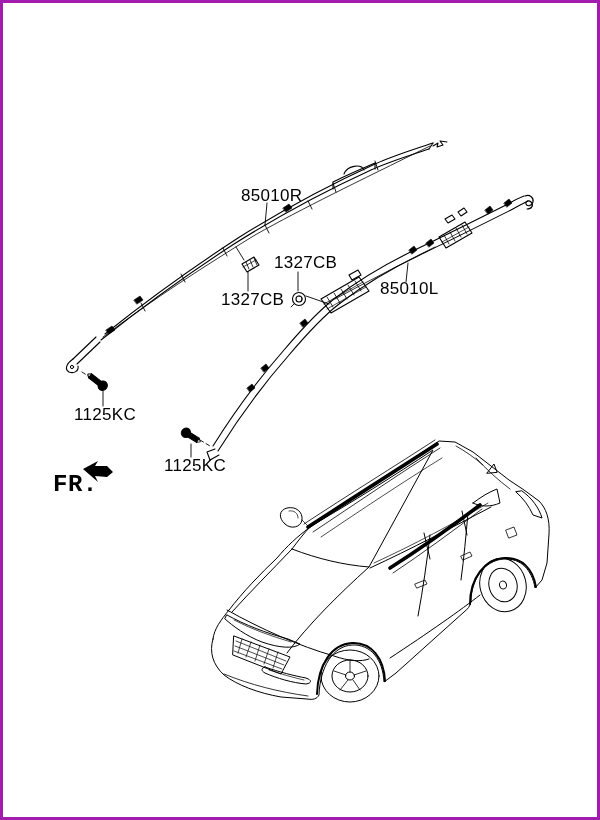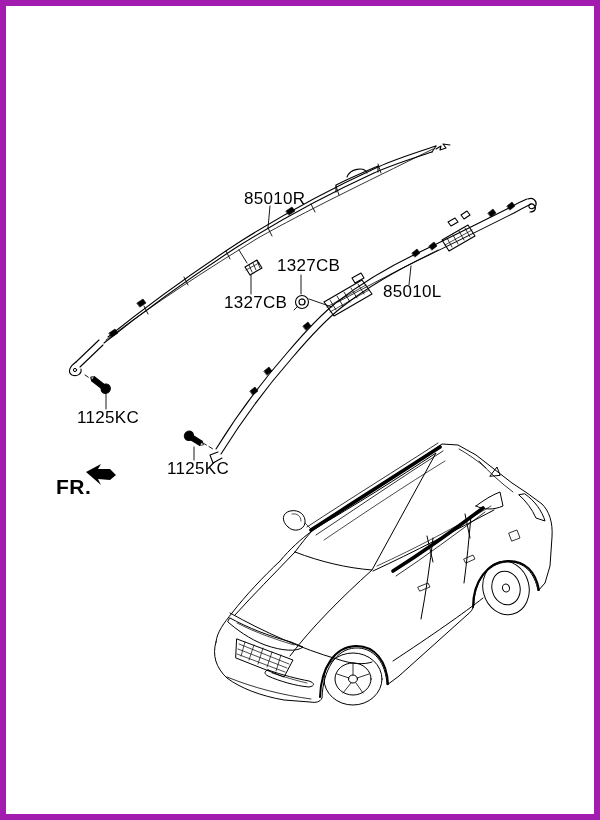--- a/index.html
+++ b/index.html
@@ -1,28 +1,28 @@
 <!DOCTYPE html>
 <html><head>
 <meta charset="utf-8">
 <style>
   html,body{margin:0;padding:0;background:#ffffff;}
   #stage{
     position:relative;width:600px;height:820px;background:#ffffff;
-    overflow:hidden;border:6px solid #a21caf;box-sizing:border-box;
+    overflow:hidden;border:3px solid #a21caf;box-sizing:border-box;
     font-family:"Liberation Sans",sans-serif;
     text-align:center;
   }
   #art{position:absolute;left:0;top:0;}
   .lbl{
     position:absolute;font-size:17px;color:#000;white-space:nowrap;
     letter-spacing:0.3px;line-height:1;
   }
   .lbl-fr{
-    font-weight:bold;font-size:21px;letter-spacing:0.5px;
+    font-weight:bold;font-size:24px;letter-spacing:0.5px;font-family:Liberation Mono, monospace;
   }
 </style>
 </head>
 <body>
 
 <div id="stage">
 
   <svg id="art" width="600" height="820" viewBox="0 0 600 820" fill="none" stroke="#000" stroke-width="1.1" stroke-linecap="round" stroke-linejoin="round">
 
     <g>

